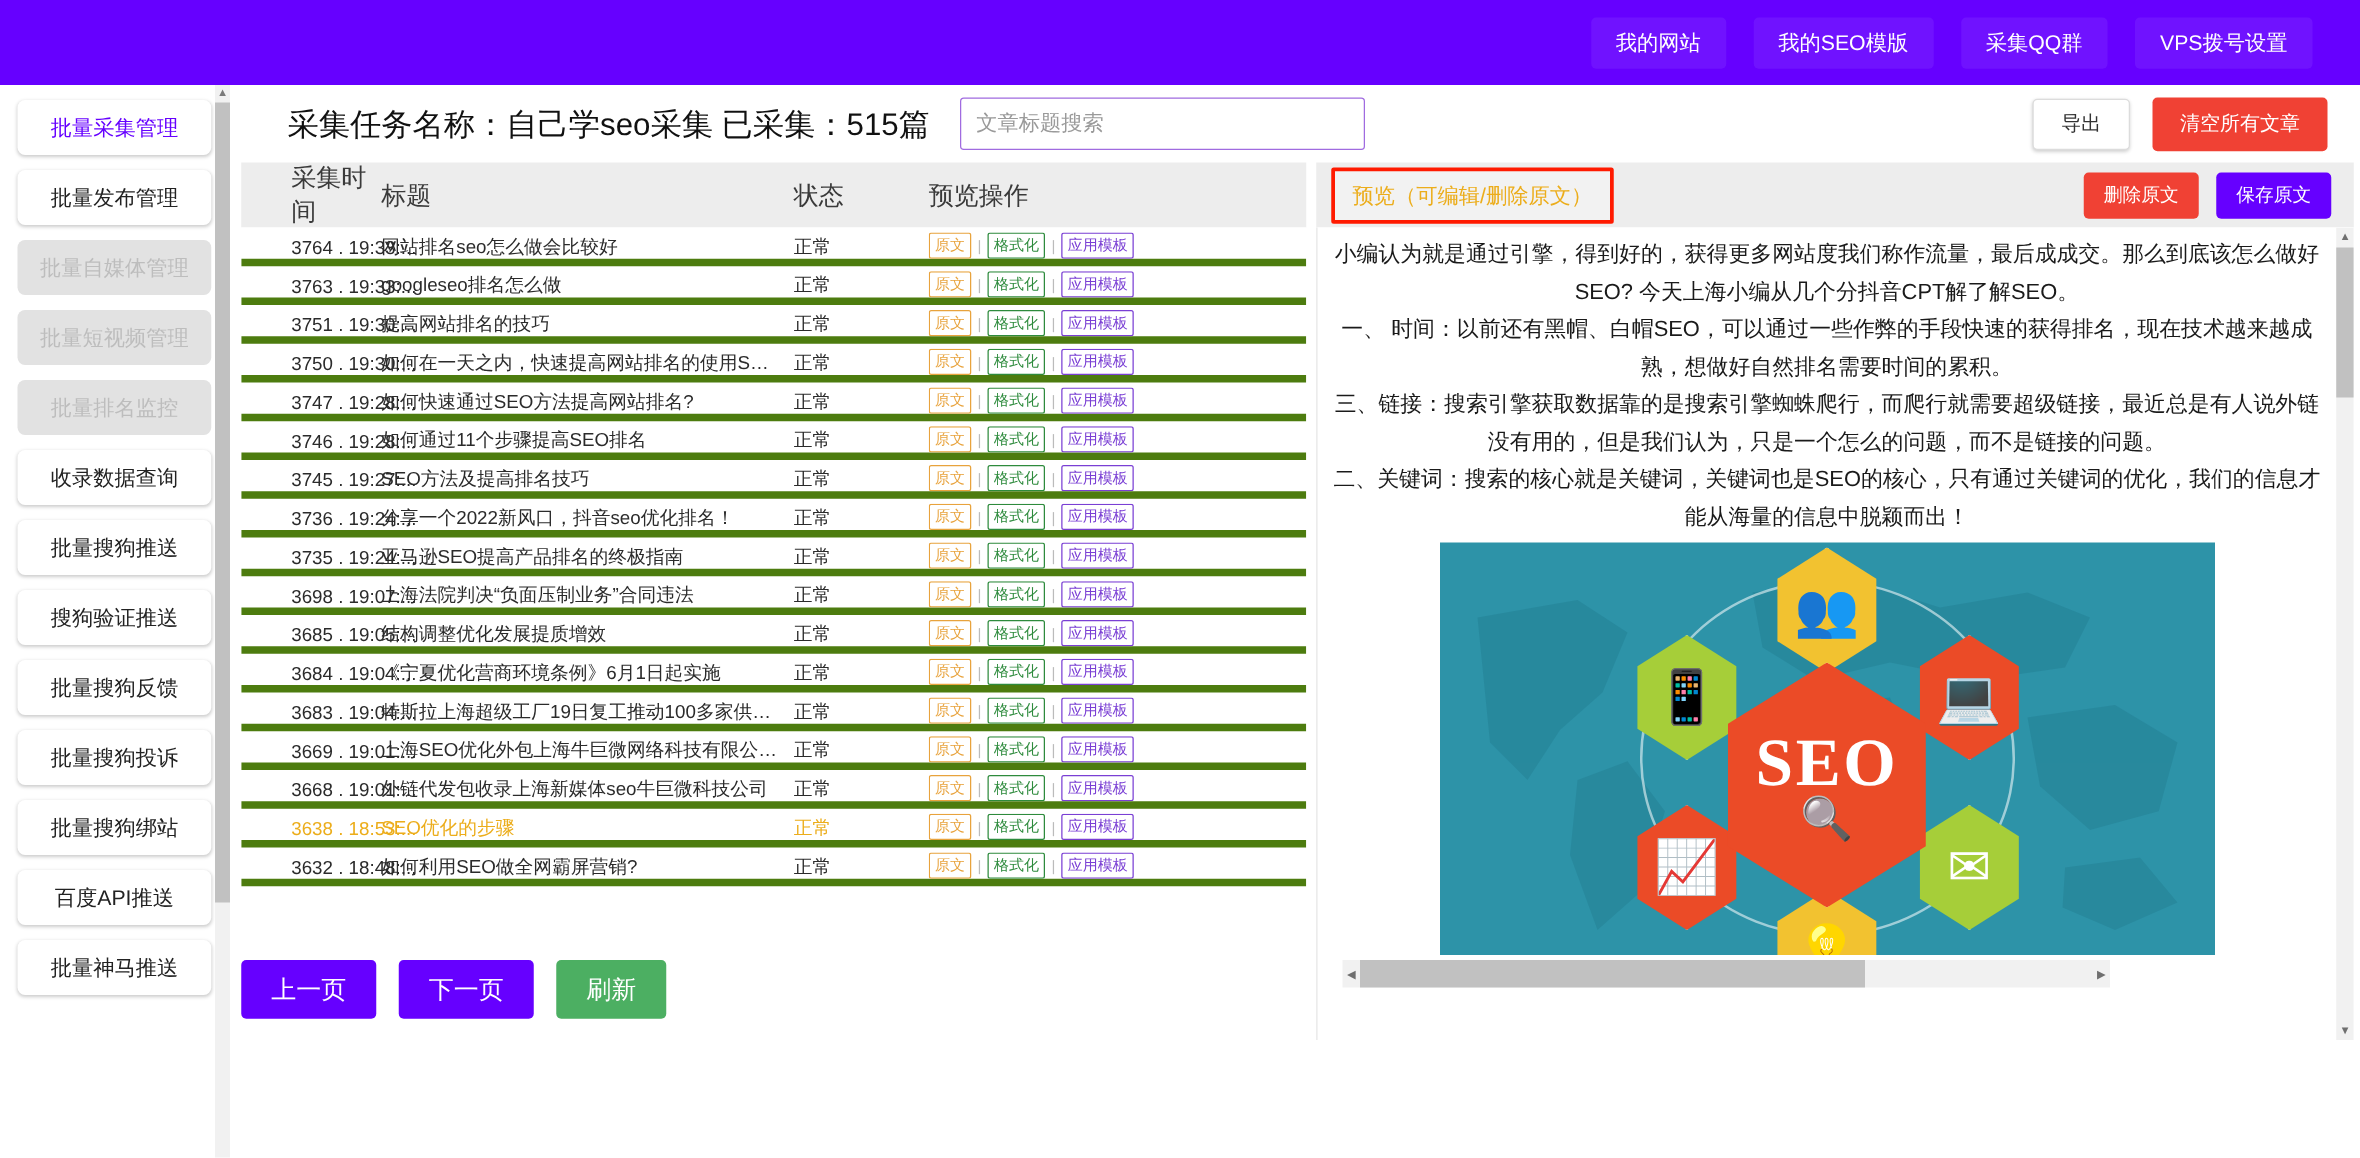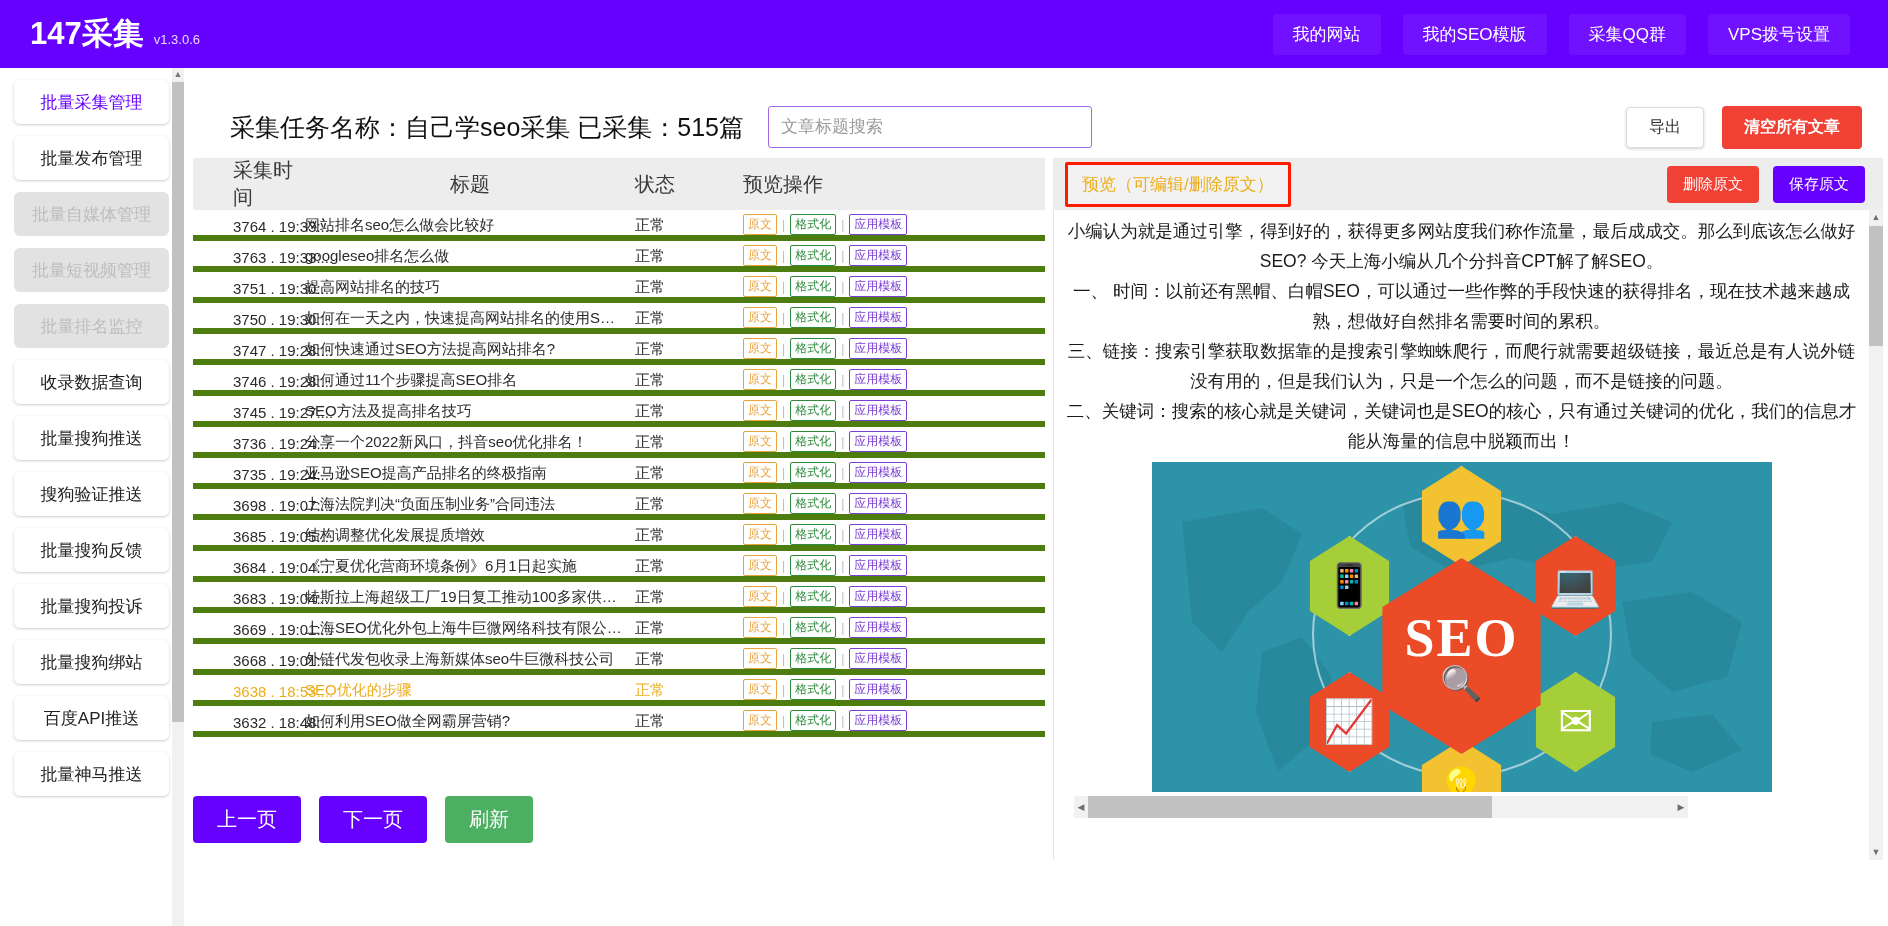--- a/index.html
+++ b/index.html
@@ -54,21 +54,21 @@
   .page-scroll-thumb {
     position: absolute; left: 172px; top: 82px; width: 12px; height: 640px;
     background: #c1c1c1; border-radius: 0;
   }
   .page-scroll-arrow {
     position: absolute; left: 172px; width: 12px; height: 13px;
     color: #7a7a7a; font-size: 9px; text-align: center; line-height: 13px;
   }
 
   
-  .main { position: absolute; left: 185px; top: 68px; width: 1703px; height: 619px; background: #fff; margin-top: 28px; }
+  .main { position: absolute; left: 185px; top: 68px; width: 1703px; height: 619px; background: #fff; }
 
   
   .task-header {
     position: absolute; left: 0; top: 0; width: 1703px; height: 62px;
     display: flex; align-items: center;
   }
   .task-title { margin-left: 45px; font-size: 25px; color: #111; white-space: nowrap; }
   .search-box {
     margin-left: 24px; width: 324px; height: 42px;
     border: 1px solid #a06be0; border-radius: 3px;
@@ -83,31 +83,30 @@
   .btn-export {
     background: #fff; border: 1px solid #dcdcdc; border-radius: 4px;
     box-shadow: 0 1px 3px rgba(0,0,0,0.18);
     font-size: 16px; color: #333; padding: 9px 22px; cursor: pointer; white-space: nowrap;
     font-family: "Liberation Sans", sans-serif;
   }
   .btn-danger {
     background: #f04134; border: none; border-radius: 4px;
     font-size: 16px; color: #fff; padding: 11px 22px; cursor: pointer; white-space: nowrap;
     font-family: "Liberation Sans", sans-serif;
-    font-weight: bold;
   }
 
   
   .left-panel { position: absolute; left: 8px; top: 62px; width: 852px; height: 796px; }
   .tbl-head {
     height: 52px; background: #ededed;
     display: flex; align-items: center; font-size: 20px; color: #3a3a3a;
   }
   .col-time { width: 112px; padding-left: 40px; }
-  .col-title { width: 330px; text-align: center; }
+  .col-title { width: 330px; }
   .col-state { width: 108px; }
   .col-prev  { width: 150px; }
 
   .tbl-body { height: 640px; overflow: hidden; background: #fff; }
   .trow {
     height: 31px; display: flex; align-items: flex-end;
     font-size: 15px; color: #2b2b2b; border-bottom: 6px solid #4d7c0f;
   }
   .trow.highlight { color: #ecad1b; }
   .trow .c-time { width: 112px; padding-left: 40px; white-space: nowrap; }
@@ -182,24 +181,20 @@
   .gl { font-size: 42px; color: #fff; line-height: 1; }
 
   .hscroll { position: relative; width: 614px; margin: 4px 0 0 10px; height: 22px; background: #f1f1f1; }
   .hthumb { position:absolute; left: 14px; top:0; width: 404px; height: 22px; background: #c1c1c1; }
   .hs-arrow { position:absolute; top:0; width:14px; height:22px; font-size:9px; color:#6f6f6f; text-align:center; line-height:22px; }
 </style>
 </head>
 <body>
 
 <div class="topbar">
-  <div class="brand">
-    <span class="brand-name">147采集</span>
-    <span class="brand-ver">v1.3.0.6</span>
-  </div>
   <div class="topnav">
     <div class="topnav-item">我的网站</div>
     <div class="topnav-item">我的SEO模版</div>
     <div class="topnav-item">采集QQ群</div>
     <div class="topnav-item">VPS拨号设置</div>
   </div>
 </div>
 
 <div class="sidebar">
   <div class="side-item active">批量采集管理</div>

